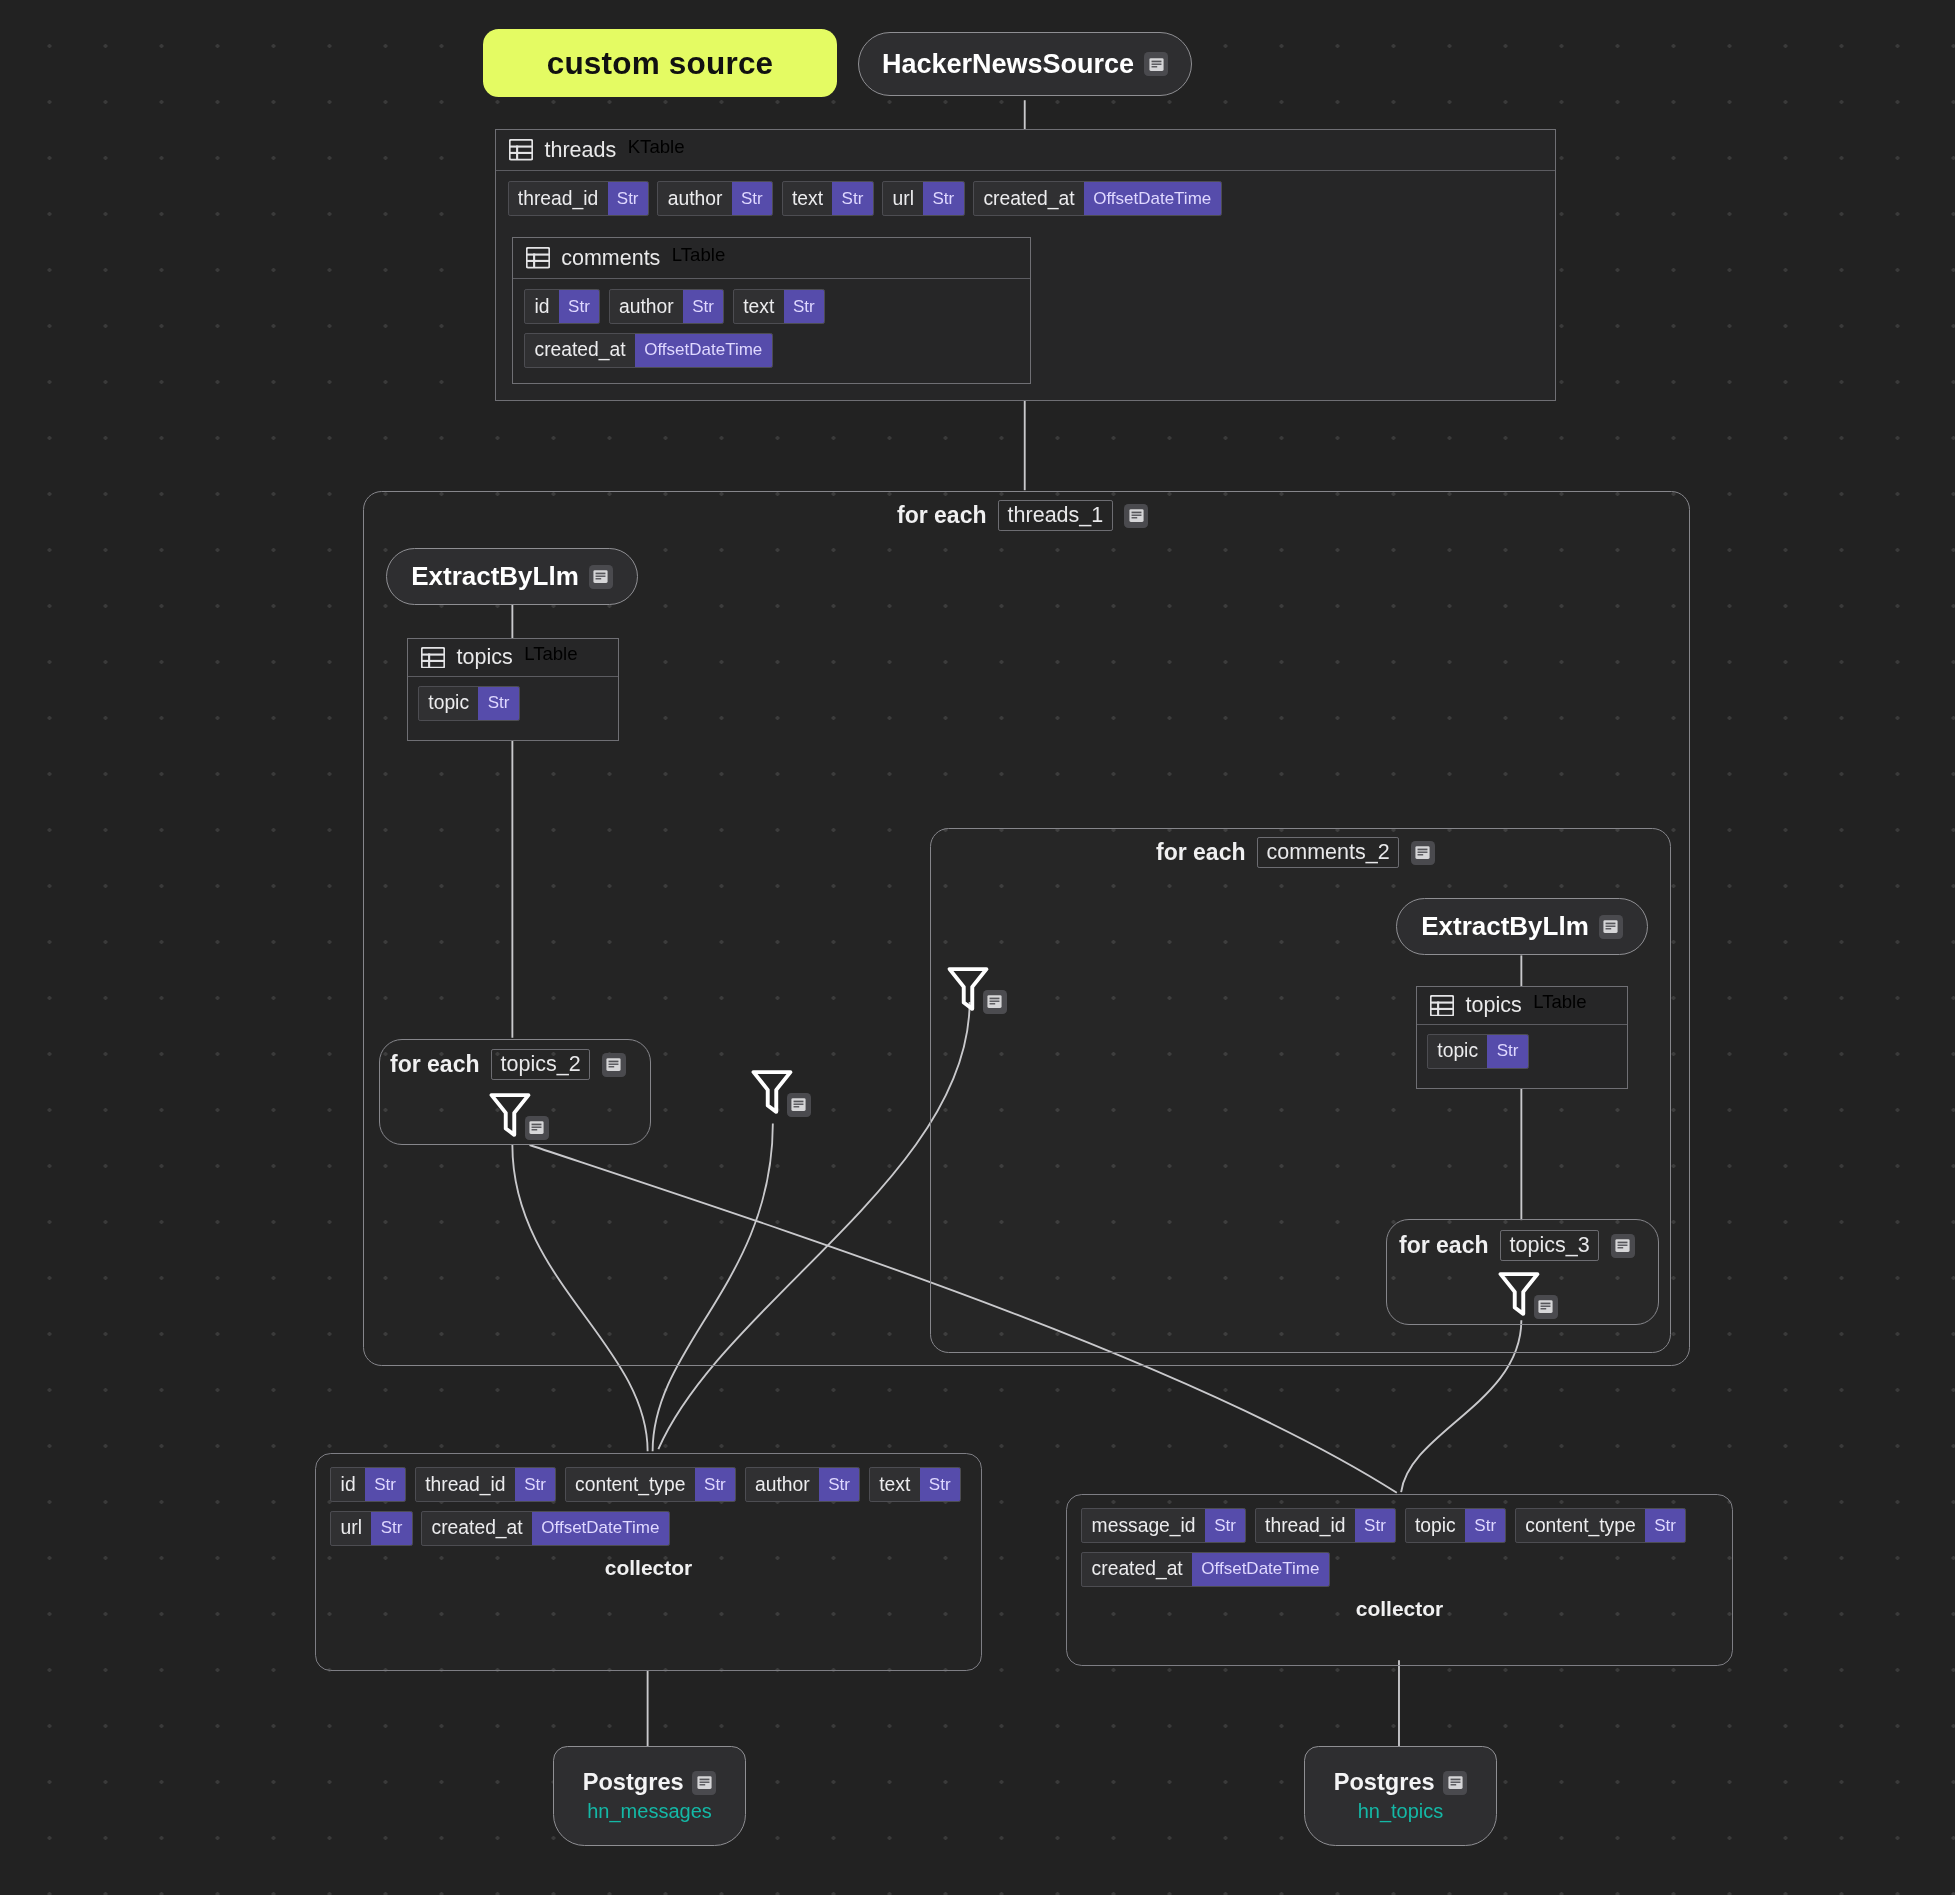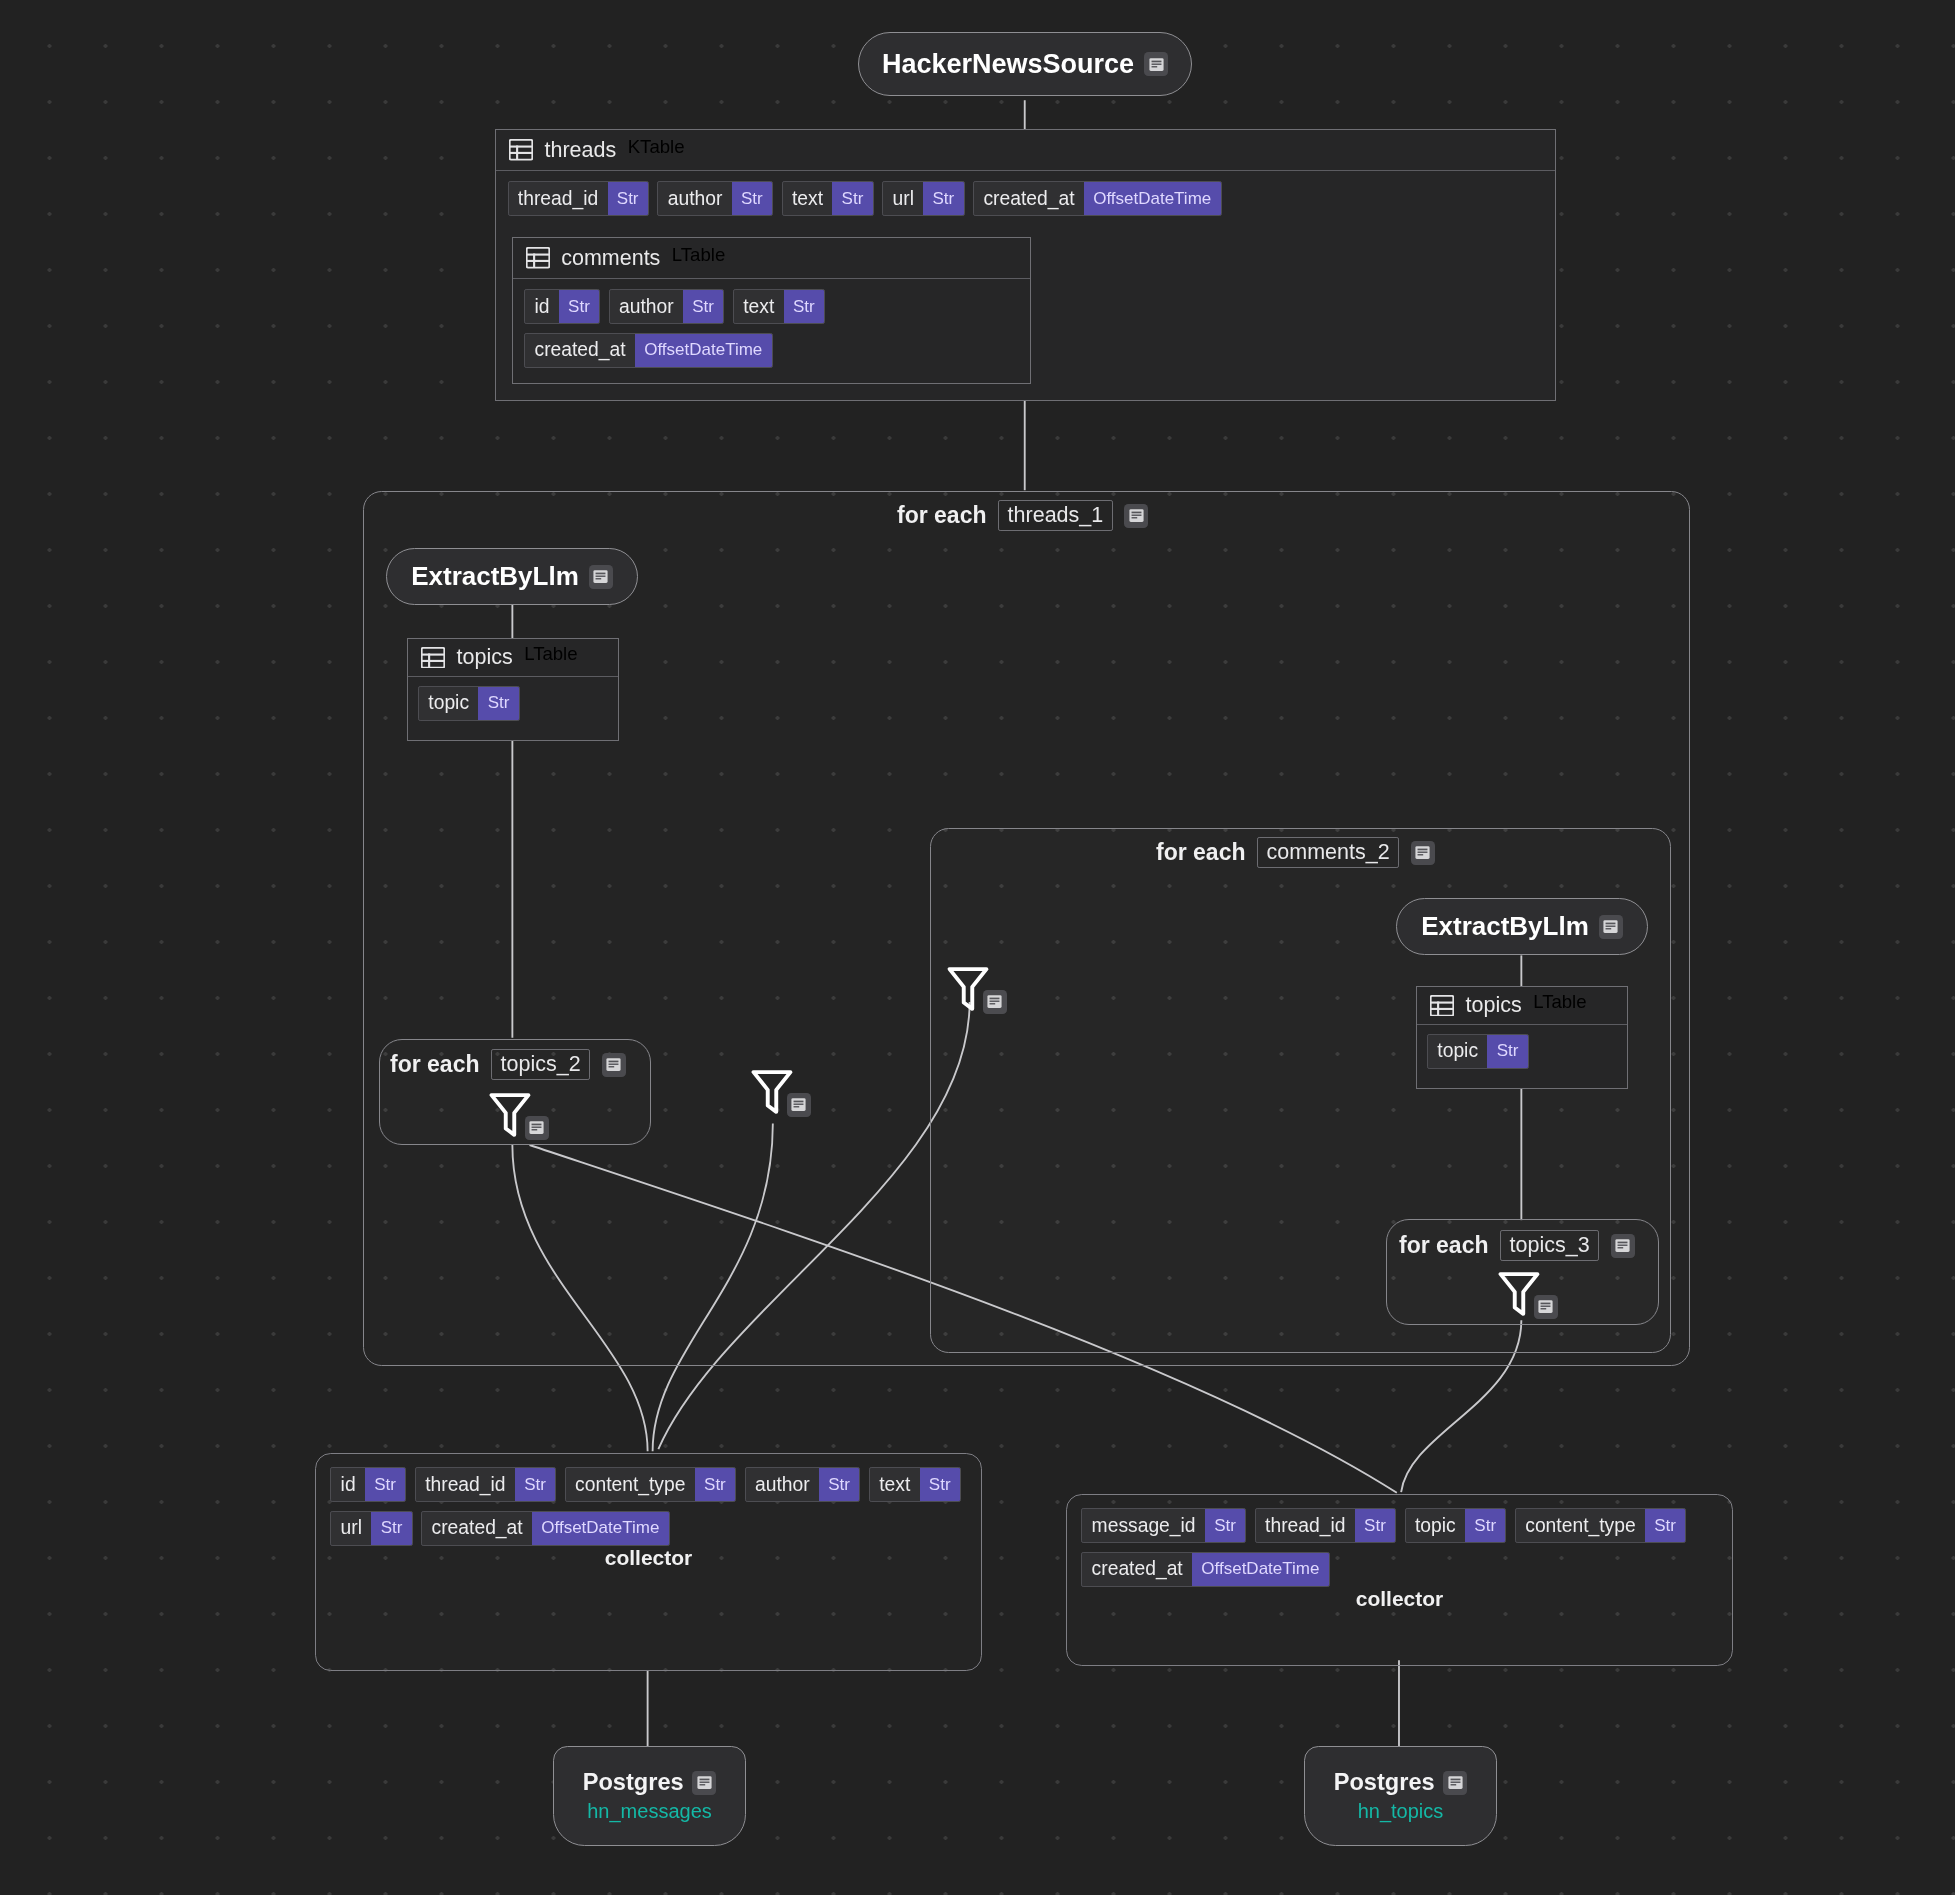--- a/index.html
+++ b/index.html
@@ -155,20 +155,21 @@
     flex-direction: column;
   }
   .collector-fields {
     display: flex; flex-wrap: wrap; gap: 8.6px;
   }
   .collector-title {
     text-align: center;
     color: #f0f0f1;
     font-weight: bold;
     font-size: 21px;
+    margin-top: 10px;
   }
 
   
   .sink {
     background: #2e2e30;
     border: 1.4px solid #8f8f93;
     border-radius: 14.3px 14.3px 31.5px 31.5px;
     display: flex;
     flex-direction: column;
     align-items: center;
@@ -217,20 +218,21 @@
 
       <path d="M2126,1845 C2126,1960 1970,2000 1958,2085"></path>
 
       <path d="M740,1600 C1100,1720 1660,1900 1952,2086"></path>
 
       <path d="M905,2335 L905,2440"></path>
       <path d="M1955,2320 L1955,2440"></path>
     </g>
   </svg>
 
+  <div class="abs badge-yellow" style="left:483px; top:29px; width:354px; height:68px; font-size:31.5px;">custom source</div>
 
   <div class="abs pill" style="left:858px; top:32px; width:334px; height:64px; font-size:27px;">
     <span class="lbl">HackerNewsSource</span>
     <span class="noteicon">
       <svg width="17" height="17" viewBox="0 0 24 24">
         <rect x="2" y="3" width="20" height="18" rx="2" fill="#d6d6d8"></rect>
         <rect x="5" y="6.5" width="14" height="2.4" fill="#56565a"></rect>
         <rect x="5" y="10.6" width="14" height="2" fill="#56565a"></rect>
         <rect x="5" y="14.2" width="8" height="2" fill="#56565a"></rect>
       </svg>

